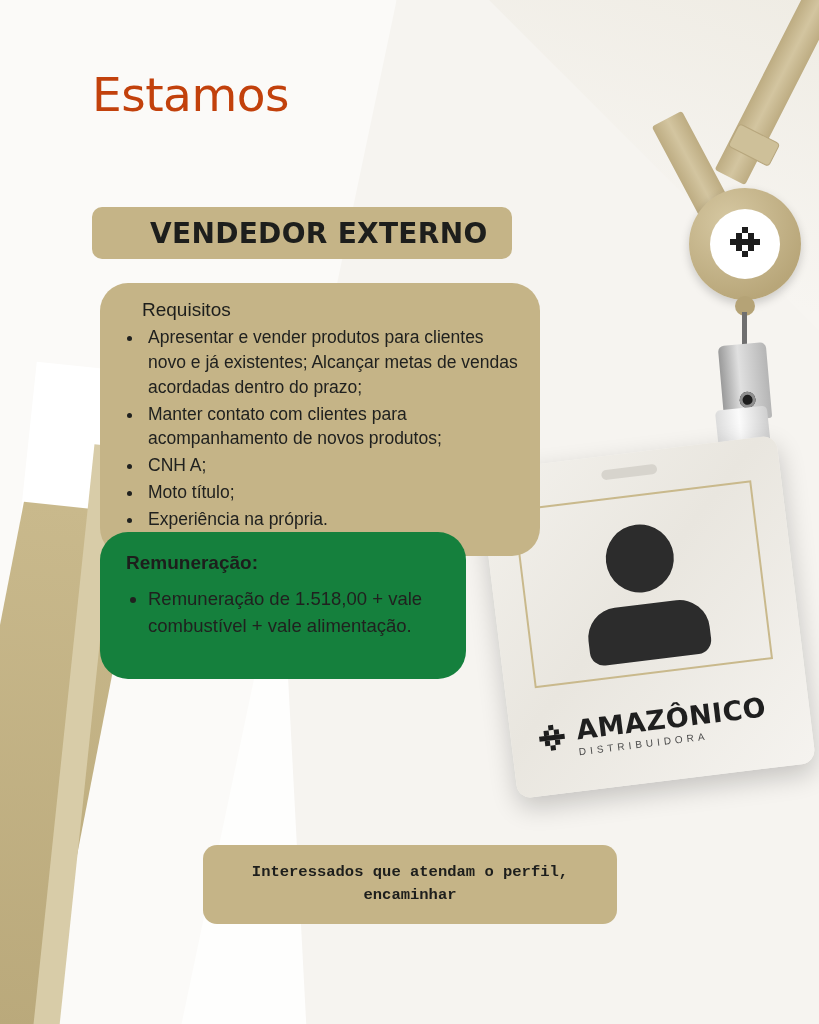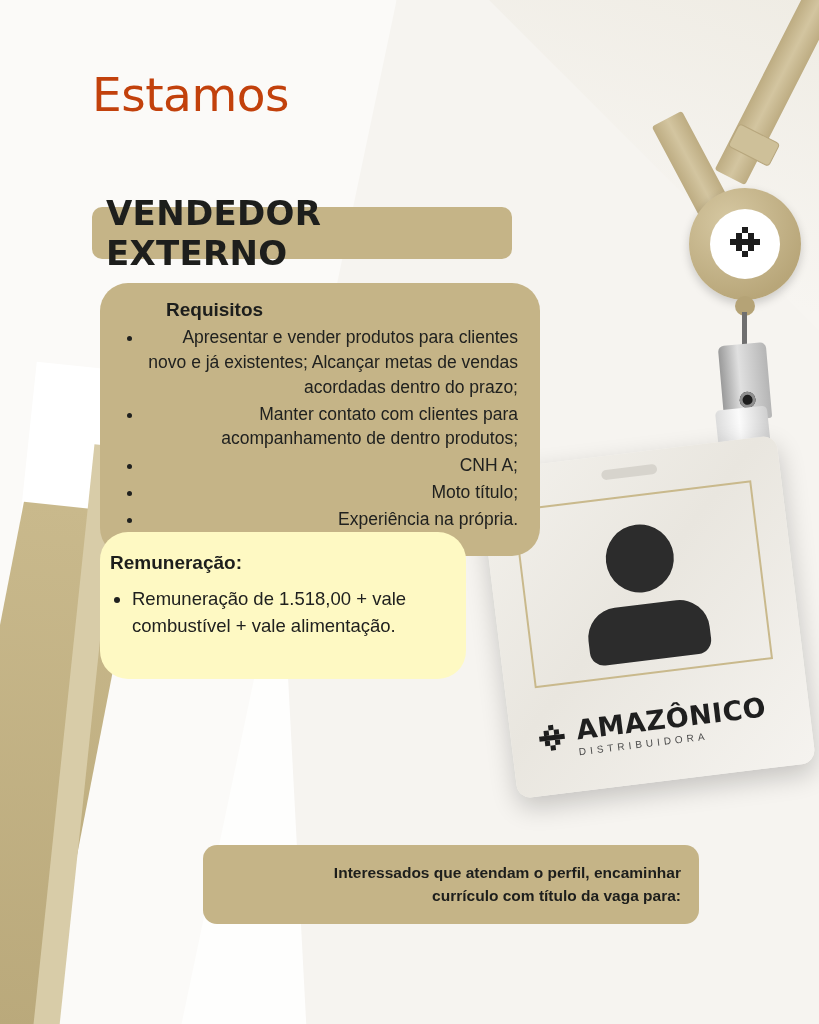--- a/index.html
+++ b/index.html
@@ -130,64 +130,64 @@
     top: 207px;
     width: 420px;
     height: 52px;
     background: #c5b487;
     border-radius: 10px;
     display: flex;
     align-items: center;
     padding-left: 14px;
   }
   .role-badge .role-text {
-    font-size: 34px;
+    font-size: 28px;
     font-weight: 700;
     color: #1d1e1c;
     letter-spacing: 0.3px;
     font-family: "DejaVu Sans", sans-serif;
+    margin-left: 44px;
   }
 
   .card-requisitos {
     position: absolute;
     left: 100px;
     top: 283px;
     width: 440px;
     background: #c5b487;
     border-radius: 28px;
     padding: 16px 22px 22px 22px;
   }
   .card-requisitos .card-title {
     font-size: 19px;
-    font-weight: 700;
+    font-weight: 400;
     color: #1d1e1c;
-    margin-left: 44px;
+    margin-left: 20px;
     margin-bottom: 4px;
   }
   .card-requisitos ul {
     margin: 0 0 0 22px;
     padding: 0;
   }
   .card-requisitos li {
     font-size: 17.5px;
     line-height: 1.42;
     color: #20211f;
     margin-bottom: 2px;
     padding-left: 4px;
-    text-align: right;
   }
 
   .card-remuneracao {
     position: absolute;
     left: 100px;
     top: 532px;
     width: 366px;
-    background: #fef9c3;
+    background: #15803d;
     border-radius: 28px;
-    padding: 20px 22px 26px 10px;
+    padding: 20px 22px 26px 26px;
   }
   .card-remuneracao .card-title {
     font-size: 19px;
     font-weight: 700;
     color: #1d1e1c;
     margin-bottom: 12px;
   }
   .card-remuneracao ul {
     margin: 0 0 13px 22px;
     padding: 0;
@@ -195,25 +195,26 @@
   .card-remuneracao li {
     font-size: 18.5px;
     line-height: 1.45;
     color: #20211f;
   }
 
   .card-contato {
     position: absolute;
     left: 203px;
     top: 845px;
-    width: 496px;
+    width: 414px;
     background: #c5b487;
     border-radius: 14px;
     padding: 16px 18px;
-    text-align: right;
+    text-align: center;
+    font-family: Liberation Mono, monospace;
   }
   .card-contato .line {
     font-size: 15.5px;
     font-weight: 700;
     color: #1d1e1c;
     line-height: 1.5;
   }
 
   
   .lanyard-art {
@@ -464,33 +465,32 @@
     </div>
 
     <div class="role-badge">
       <div class="role-text">VENDEDOR EXTERNO</div>
     </div>
 
     <div class="card-requisitos">
       <div class="card-title">Requisitos</div>
       <ul>
         <li>Apresentar e vender produtos para clientes novo e já existentes; Alcançar metas de vendas acordadas dentro do prazo;</li>
-        <li>Manter contato com clientes para acompanhamento de dentro produtos;</li>
+        <li>Manter contato com clientes para acompanhamento de novos produtos;</li>
         <li>CNH A;</li>
         <li>Moto título;</li>
         <li>Experiência na própria.</li>
       </ul>
     </div>
 
     <div class="card-remuneracao">
       <div class="card-title">Remuneração:</div>
       <ul>
         <li>Remuneração de 1.518,00 + vale combustível + vale alimentação.</li>
       </ul>
     </div>
 
     <div class="card-contato">
       <div class="line">Interessados que atendam o perfil, encaminhar</div>
-      <div class="line">currículo com título da vaga para:</div>
     </div>
 
   </div>
 </div>
 
 </body></html>

